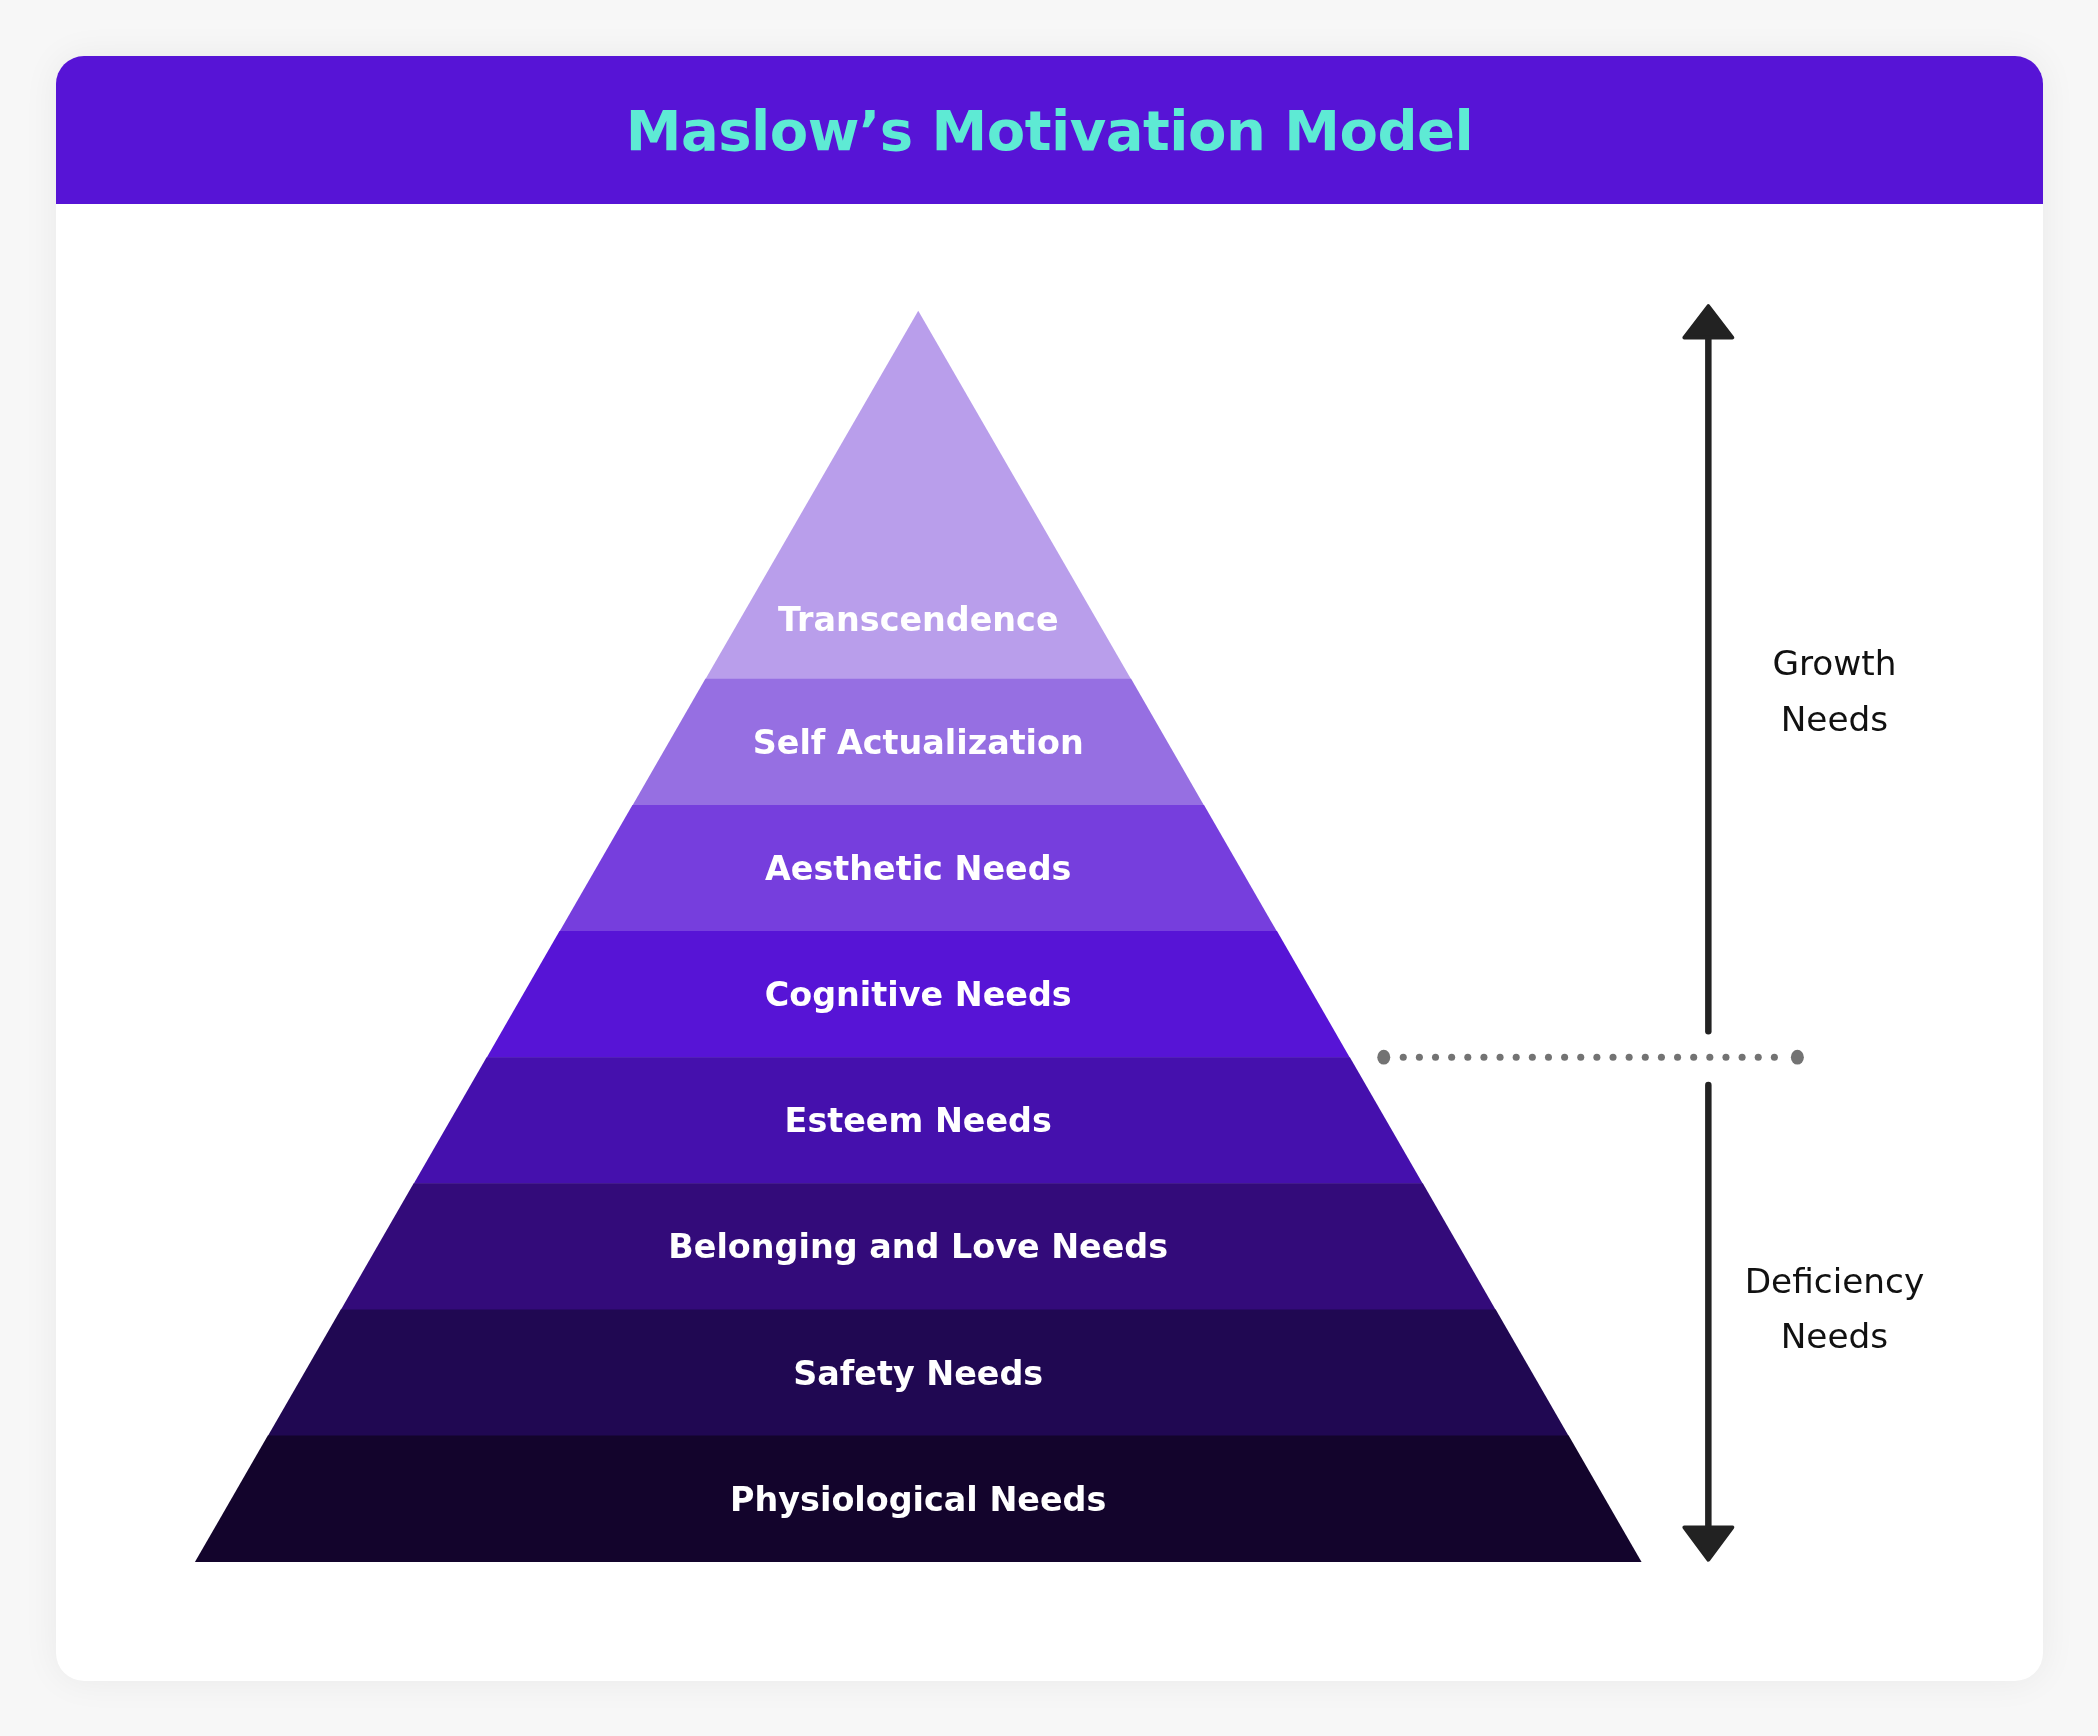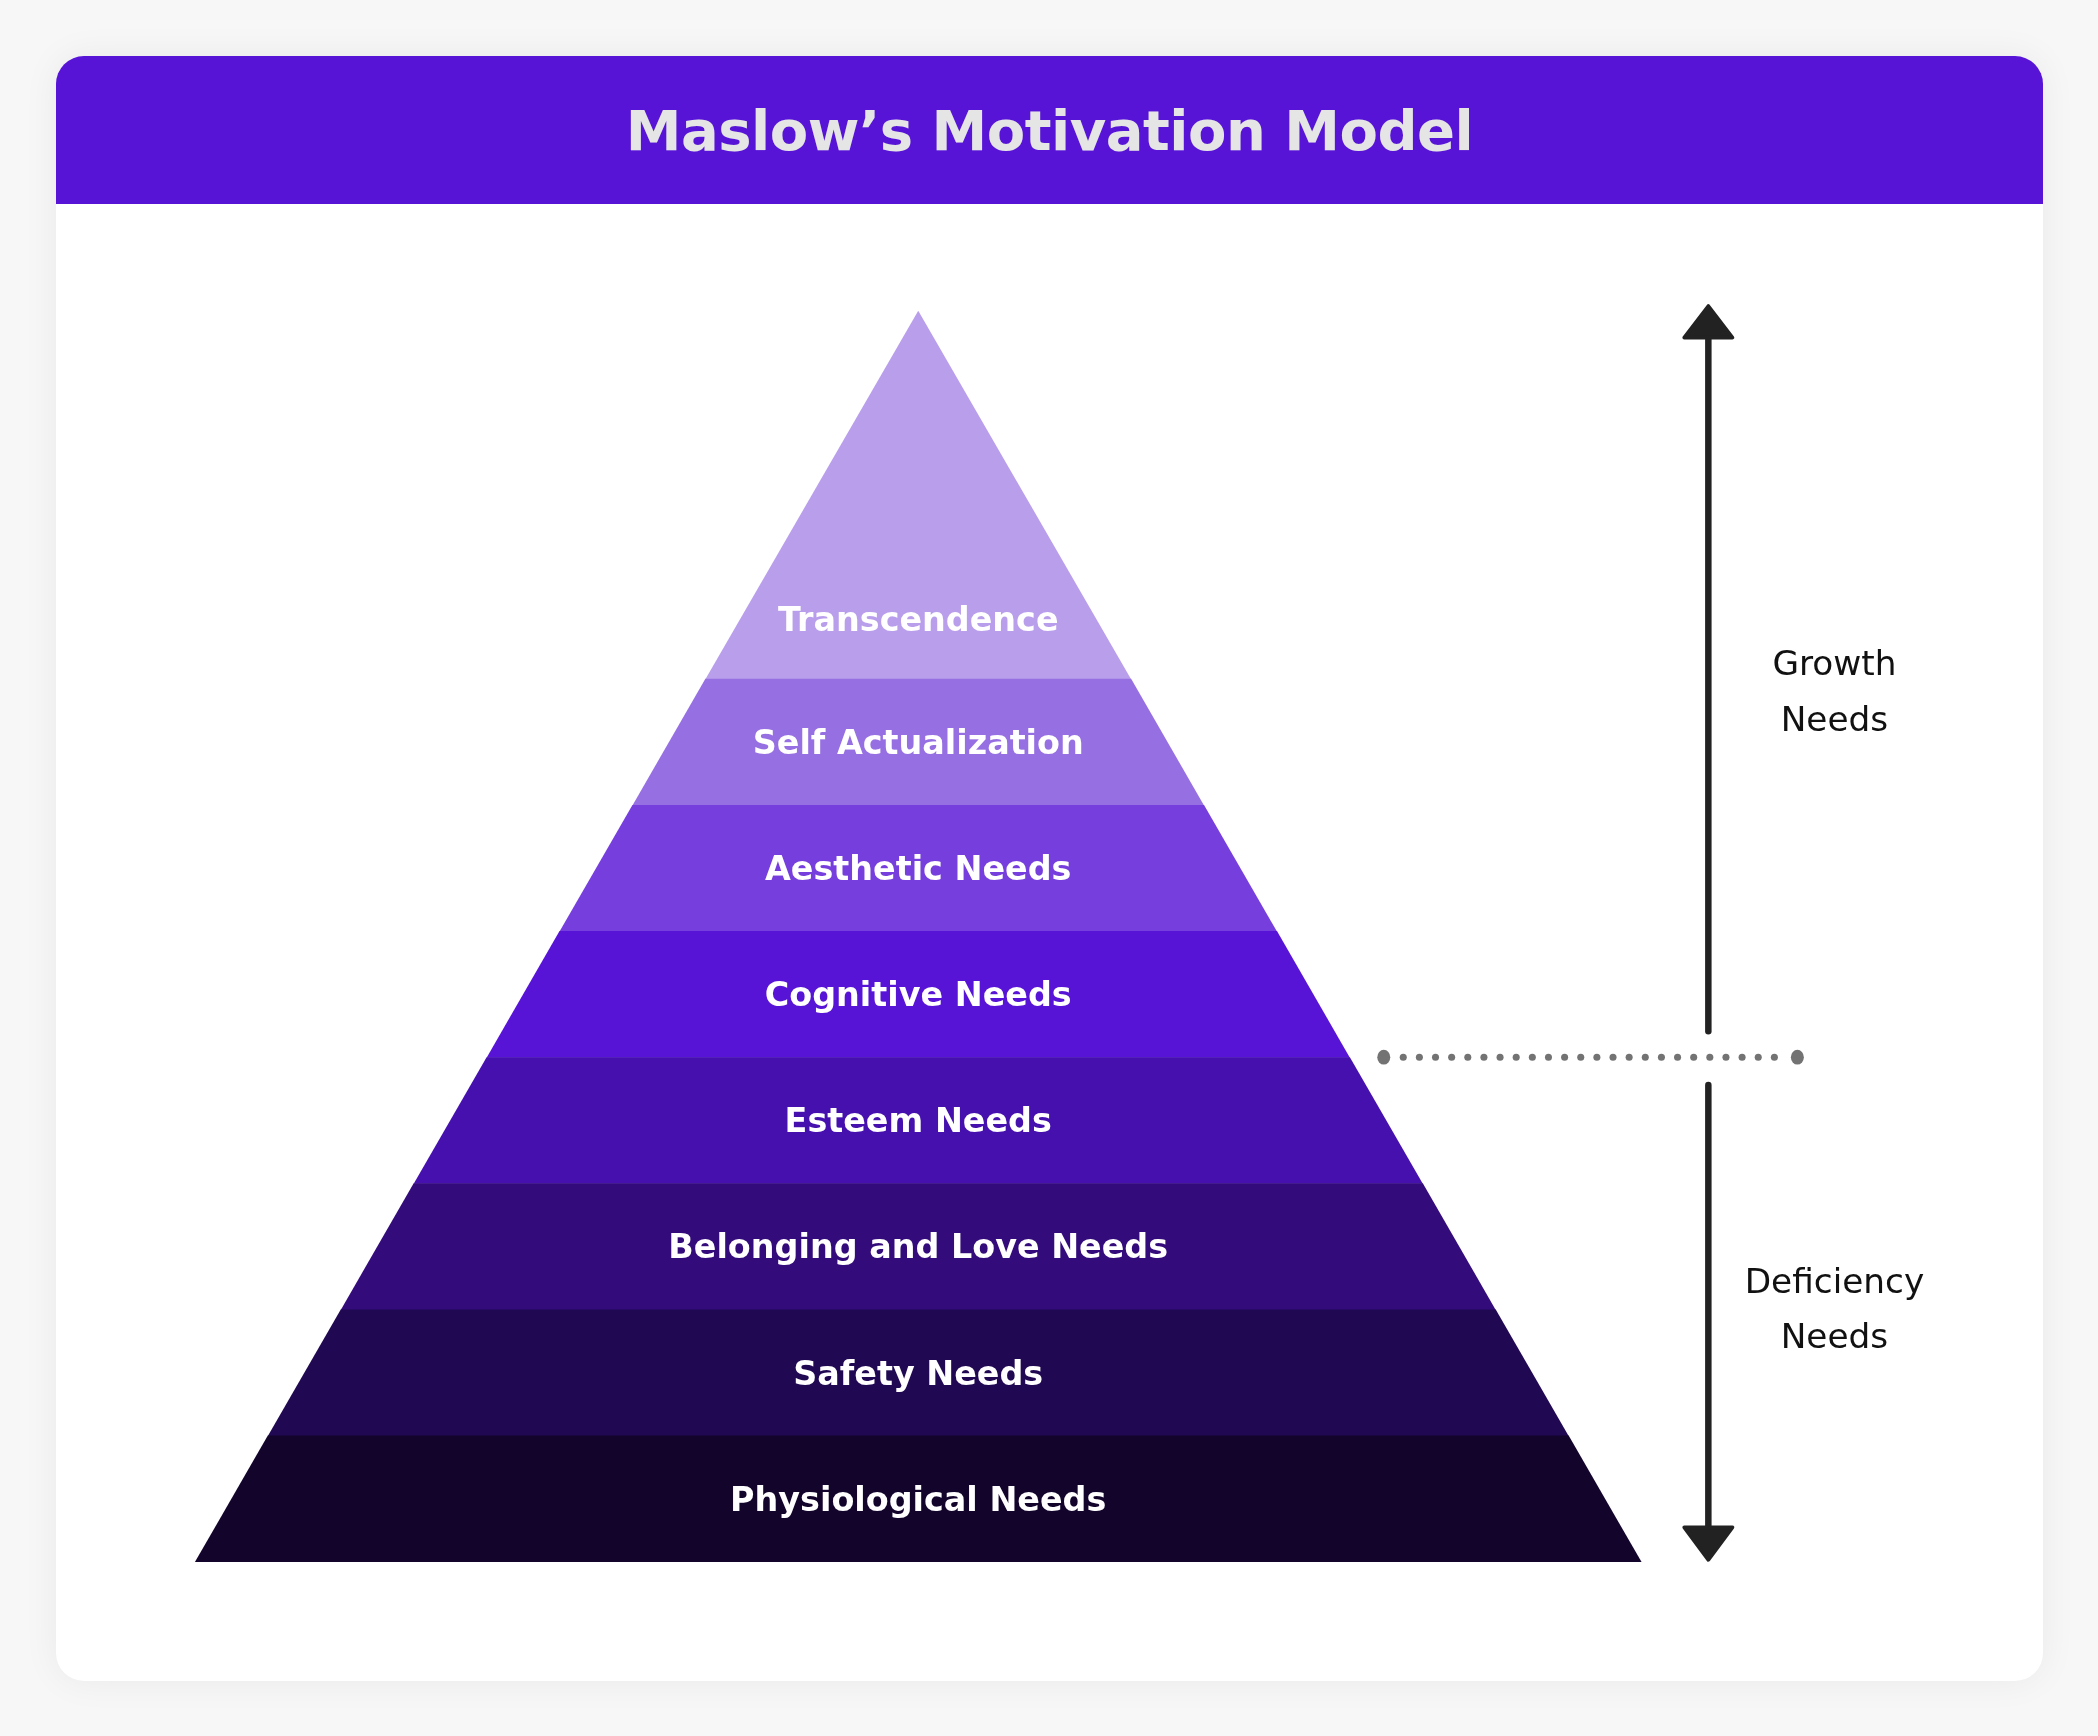--- a/index.html
+++ b/index.html
@@ -3,21 +3,21 @@
   <meta charset="utf-8">
   <style>
     html, body { margin: 0; padding: 0; background: #f7f7f7; }
     body { width: 2098px; height: 1736px; position: relative; overflow: hidden;
       font-family: "DejaVu Sans", "Liberation Sans", sans-serif; }
     .card { position: absolute; left: 56px; top: 56px; width: 1987px; height: 1625px;
       background: #ffffff; border-radius: 28px; overflow: hidden;
       box-shadow: 0 0 37px rgba(0,0,0,0.06); }
     .header { position: absolute; left: 0; top: 0; width: 100%; height: 148px;
       display: flex; align-items: center; justify-content: center; }
-    .title { color: #e5e5e5; font-weight: bold; font-size: 56px; letter-spacing: -0.5px;
+    .title { color: #5eead4; font-weight: bold; font-size: 56px; letter-spacing: -0.5px;
       font-family: "DejaVu Sans", "Liberation Sans", sans-serif; }
     svg.diagram { position: absolute; left: 0; top: 0; }
     .layer-label { fill: #ffffff; font-weight: bold; font-size: 36px;
       font-family: "DejaVu Sans", "Liberation Sans", sans-serif; }
     .side-label { fill: #111111; font-size: 37px;
       font-family: "DejaVu Sans", "Liberation Sans", sans-serif; }
   </style>
 </head>
 <body>
 

